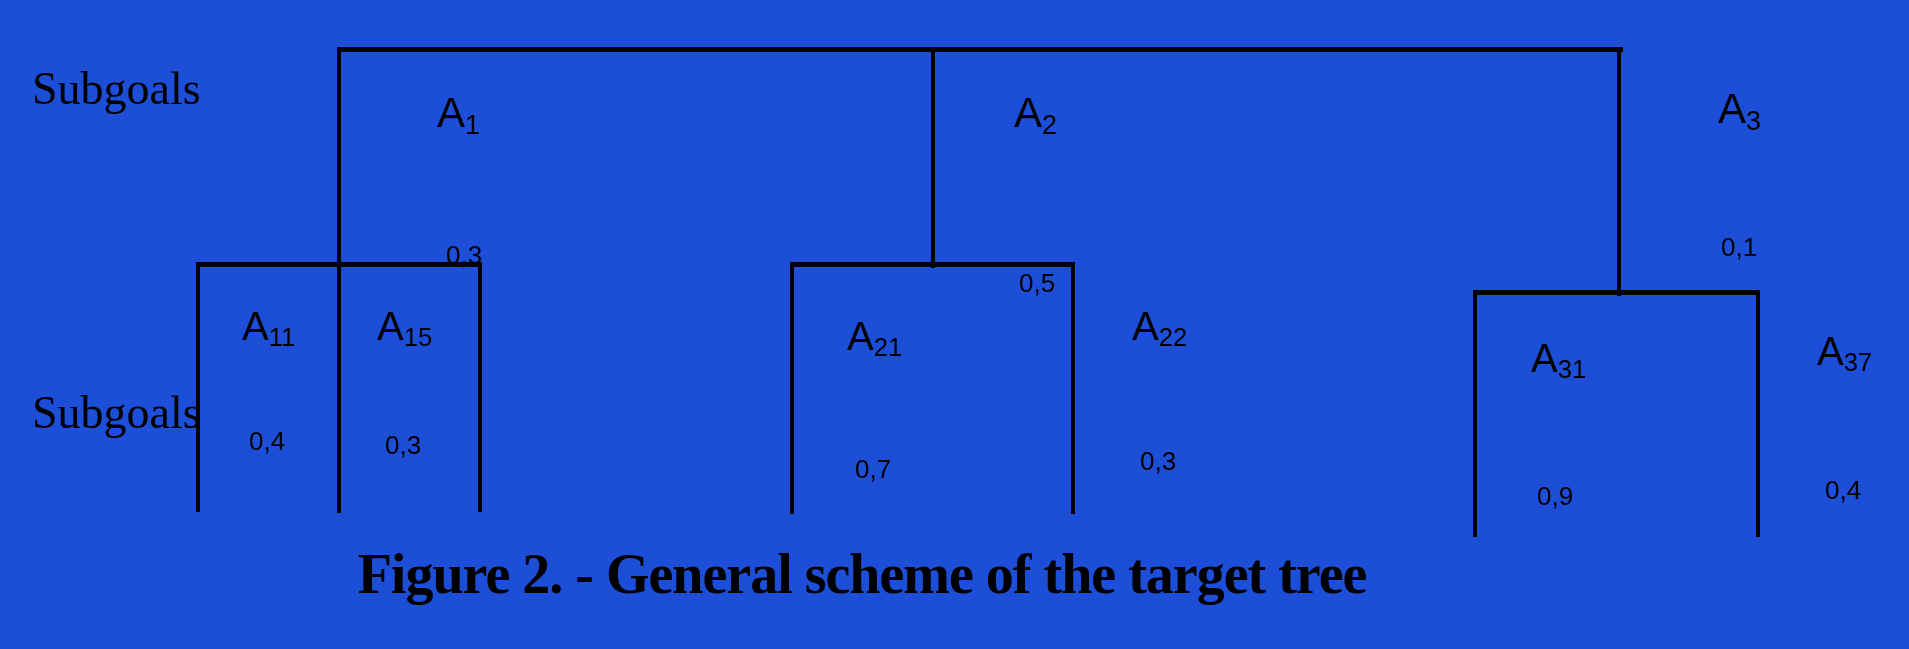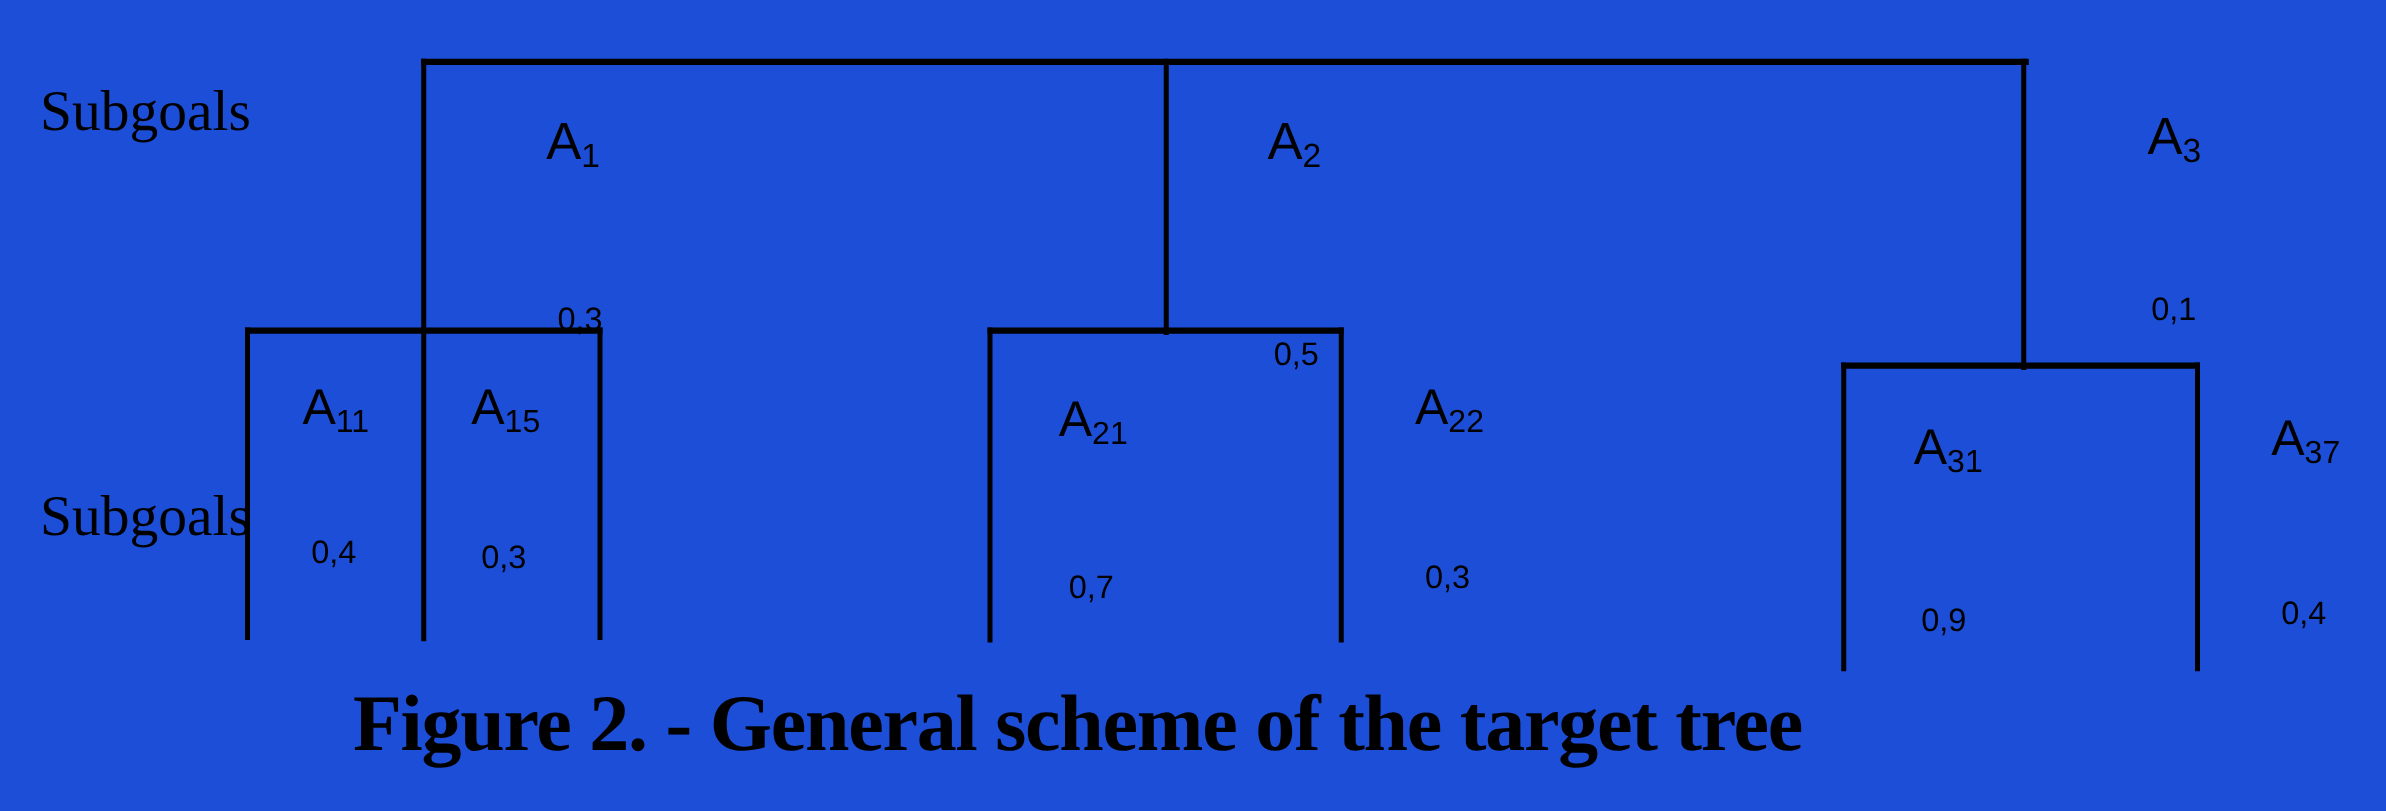--- a/index.html
+++ b/index.html
@@ -38,21 +38,21 @@
     line-height: 1;
     white-space: nowrap;
   }
   .caption {
     position: absolute;
     left: 862px;
     top: 544px;
     transform: translateX(-50%);
     font-family: "Liberation Serif", "DejaVu Serif", serif;
     font-weight: bold;
-    font-size: 64px;
+    font-size: 56px;
     line-height: 1.1;
     white-space: nowrap;
     letter-spacing: -1px;
   }
 </style>
 </head>
 <body>
 
 <div class="canvas">
 

